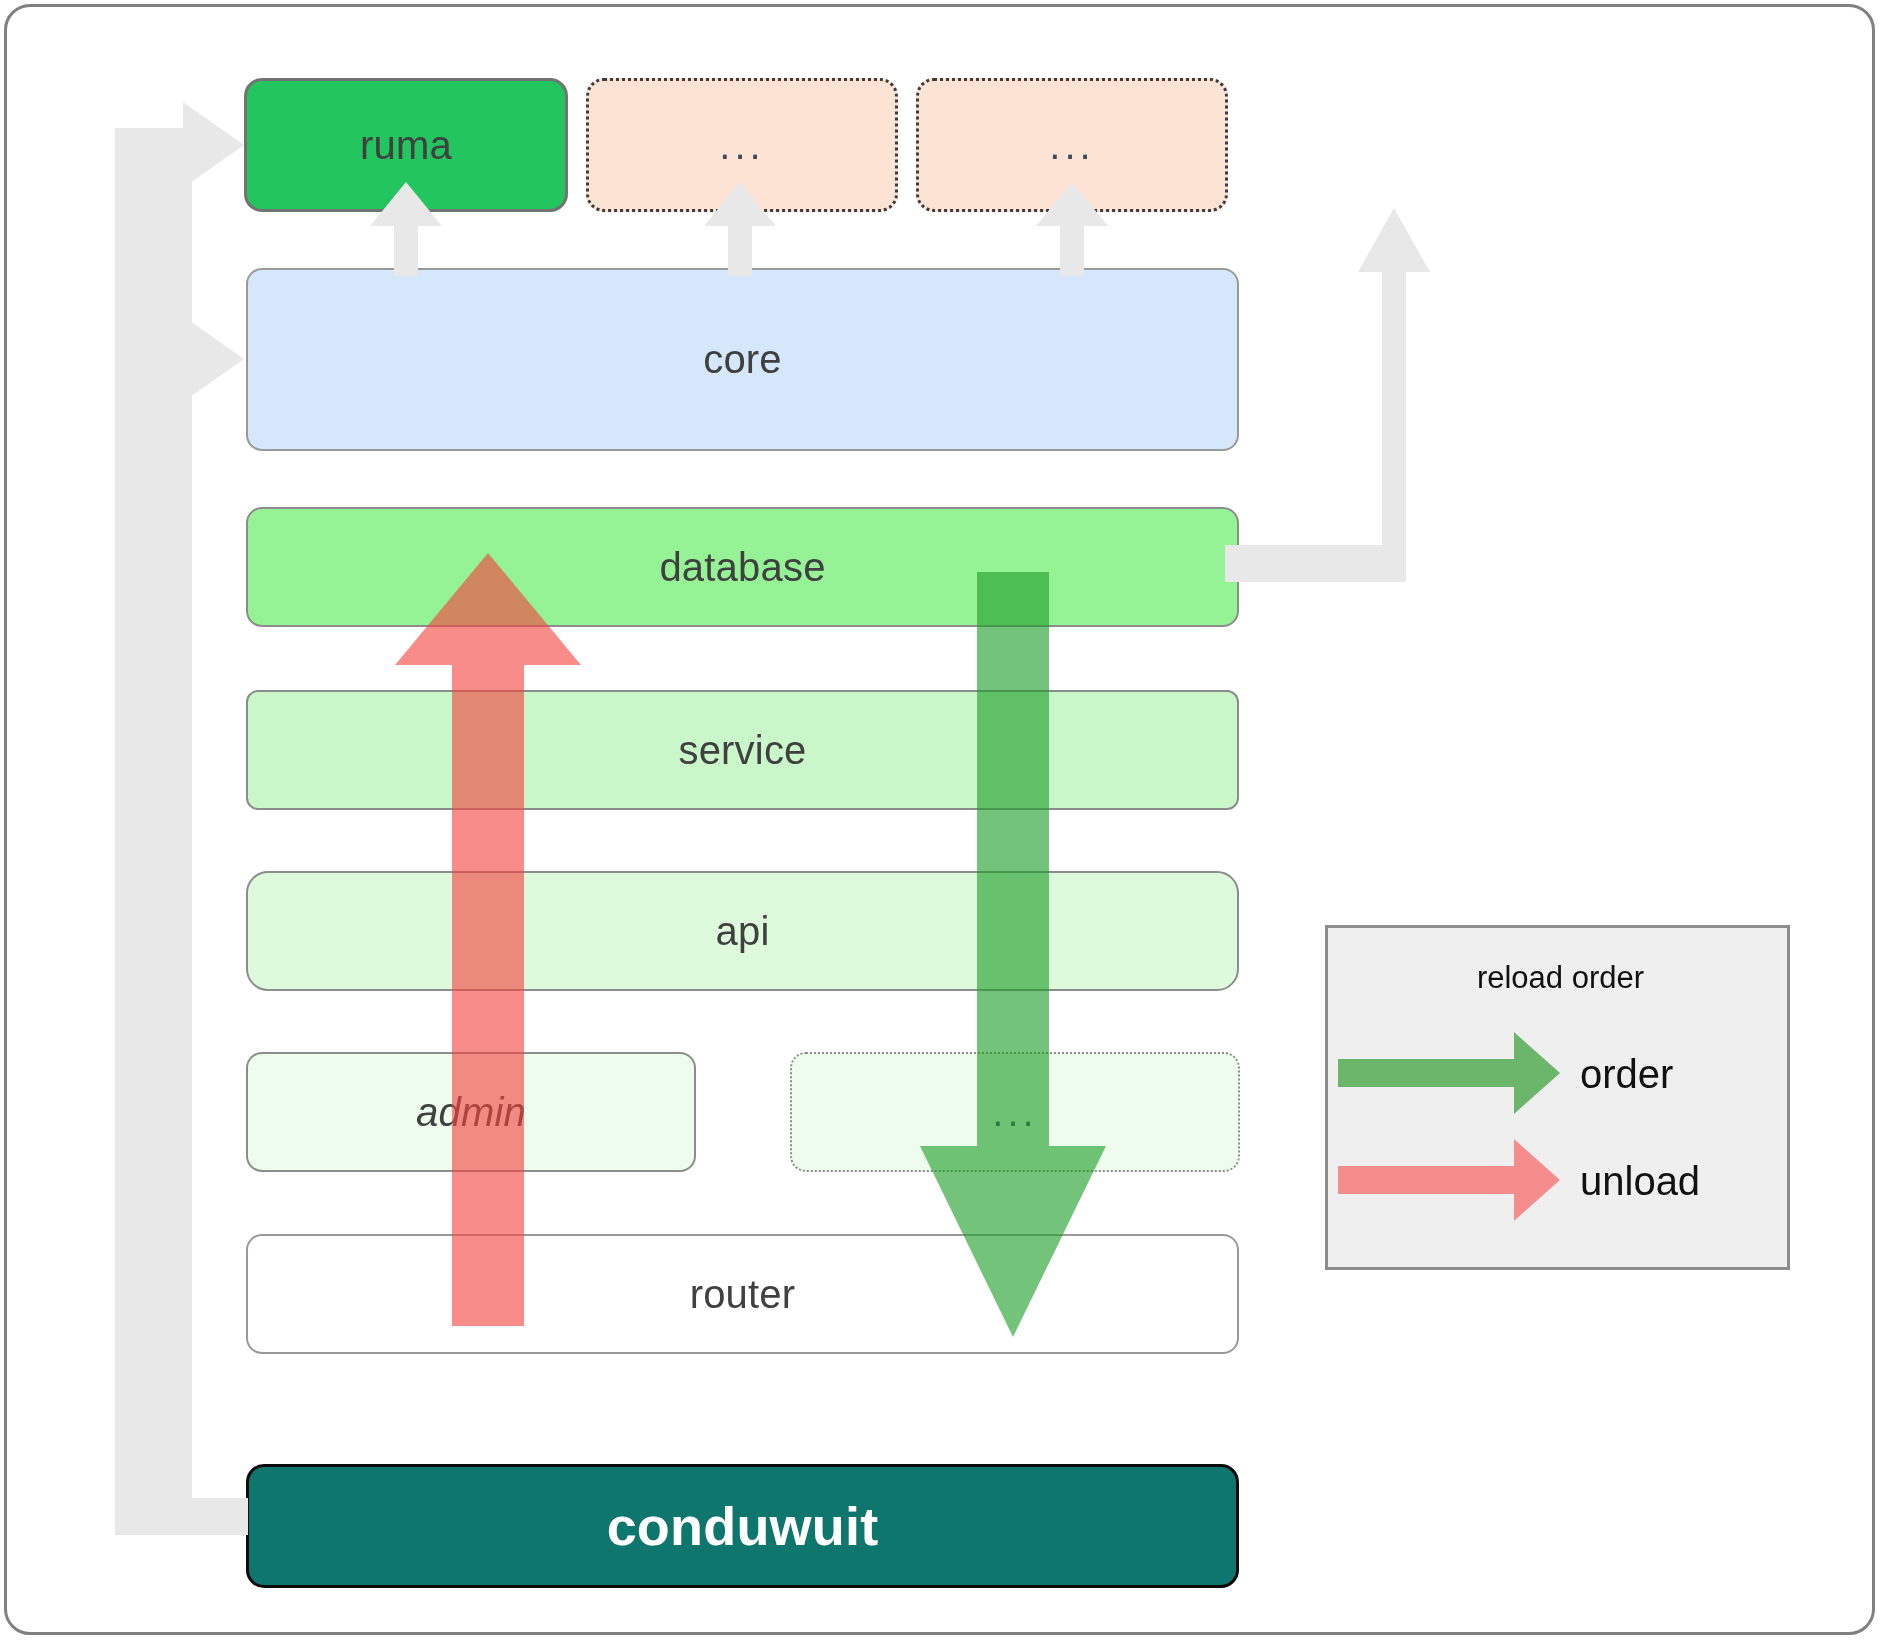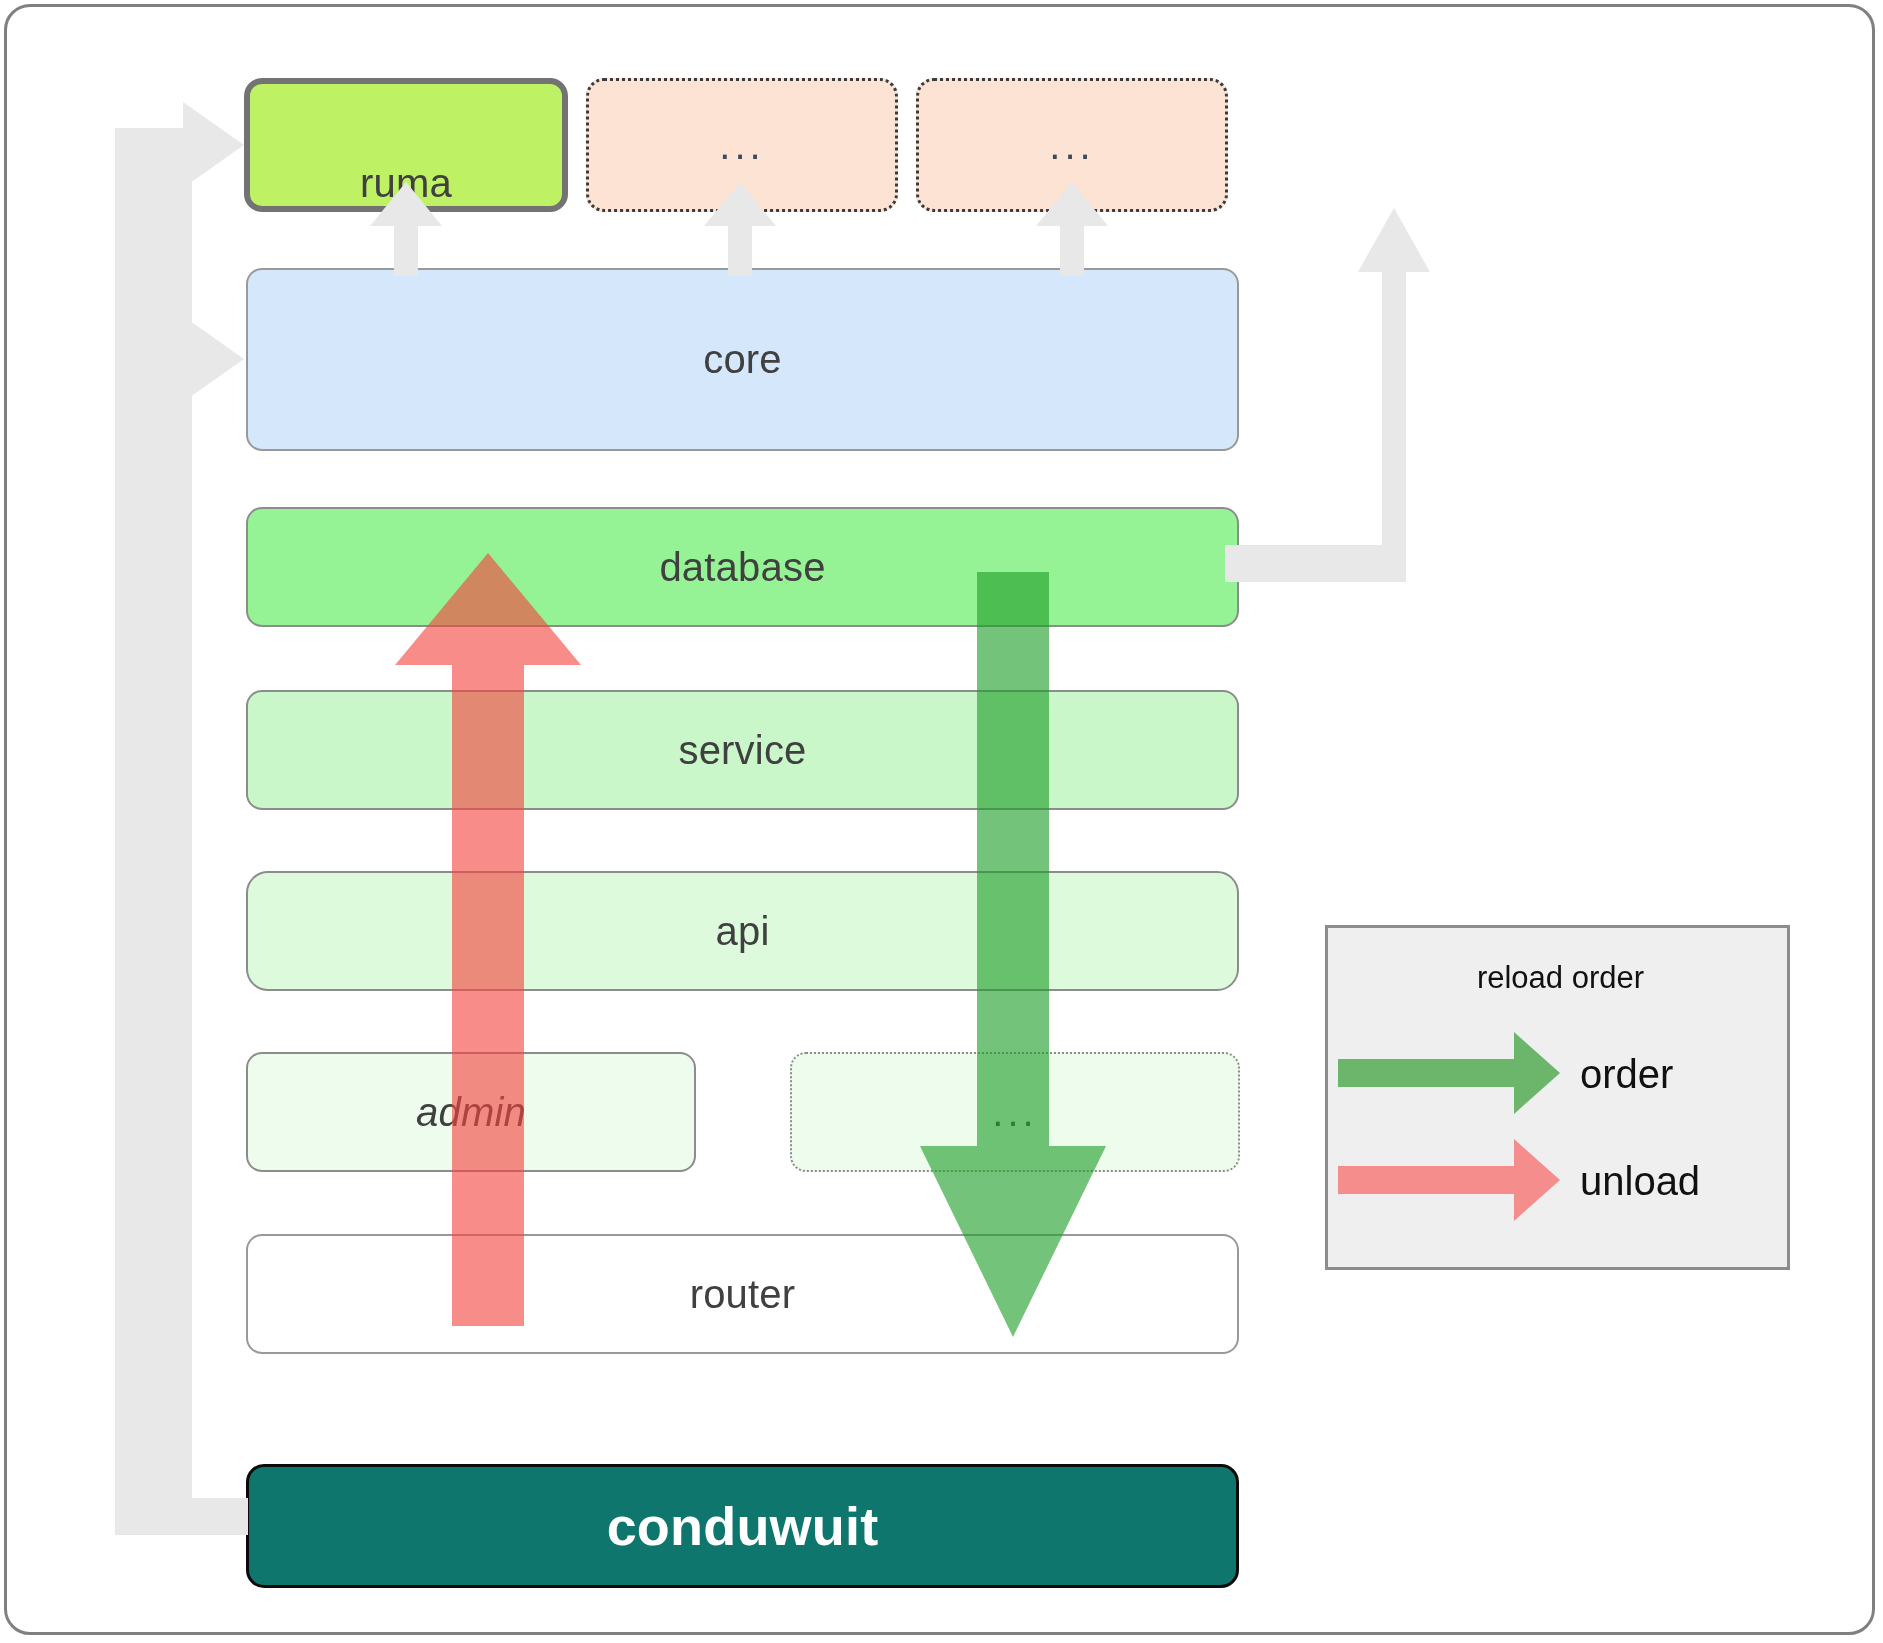--- a/index.html
+++ b/index.html
@@ -34,24 +34,23 @@
     box-sizing: border-box;
     display: flex;
     align-items: center;
     justify-content: center;
     text-align: center;
     color: #404040;
     font-size: 40px;
     letter-spacing: .2px;
   }
   .node-dep {
-    background: #bef264;
-    border: 6px solid #737373;
+    background: #22c55e;
+    border: 3px solid #737373;
     border-radius: 18px;
-    align-items: flex-end;
   }
   .node-dep-dotted {
     background: #fce3d3;
     border: 3px dotted #3b3b3b;
     border-radius: 18px;
   }
   .node-core {
     background: #d4e7fb;
     border: 2px solid #999999;
     border-radius: 16px;
@@ -184,21 +183,21 @@
 
 
   <div class="node node-database" style="left:246px; top:507px; width:993px; height:120px;">
     <span>database</span>
   </div>
 
   <div class="node node-core" style="left:246px; top:268px; width:993px; height:183px;">
     <span>core</span>
   </div>
 
-  <div class="node node-service" style="left:246px; top:690px; width:993px; height:120px;">
+  <div class="node node-service" style="left:246px; top:690px; width:993px; height:120px;border-radius:12px;">
     <span>service</span>
   </div>
 
   <div class="node node-api" style="left:246px; top:871px; width:993px; height:120px;border-radius:22px;">
     <span>api</span>
   </div>
 
   <div class="node node-admin" style="left:246px; top:1052px; width:450px; height:120px;">
     <span>admin</span>
   </div>

